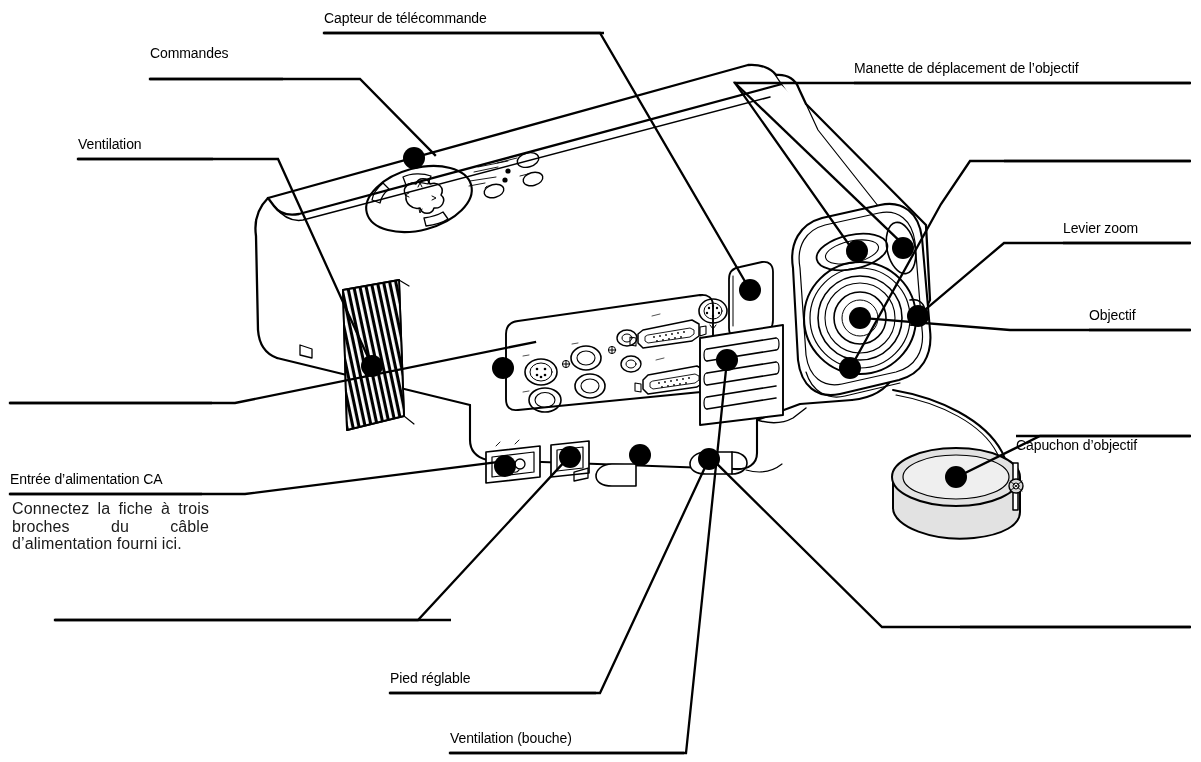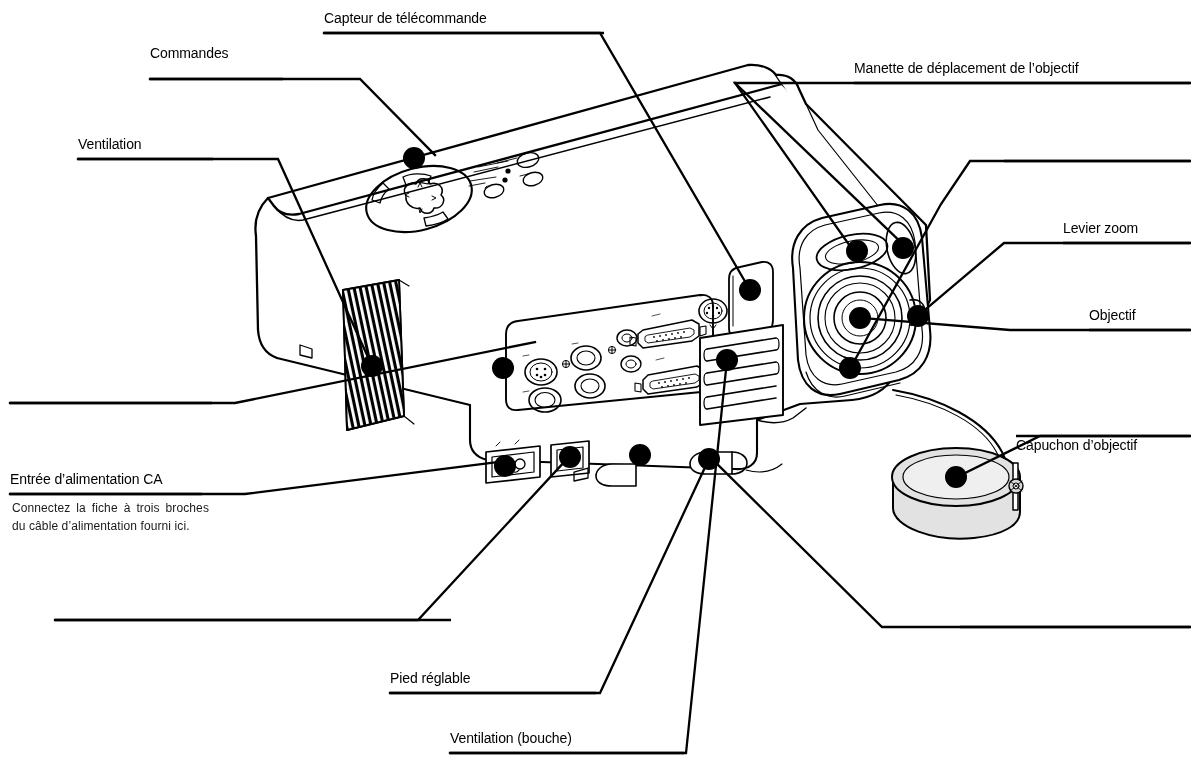--- a/index.html
+++ b/index.html
@@ -12,21 +12,21 @@
   #stage{position:absolute;left:0;top:0;width:1201px;height:762px;}
   svg#art{position:absolute;left:0;top:0;width:1201px;height:762px;display:block;}
 
   .callout{position:absolute;white-space:nowrap;}
   .callout .txt{
     display:block;font-size:14px;line-height:23px;
     letter-spacing:-0.1px;color:#000;
   }
   .sub{
     position:absolute;white-space:normal;
-    font-size:12px;line-height:17.5px;color:#1a1a1a;
+    font-size:16px;line-height:17.5px;color:#1a1a1a;
     letter-spacing:0.1px;
   }
   .sub.justify{text-align:justify;}
 </style>
 </head>
 <body>
 
 <div id="stage">
 
   <svg id="art" viewBox="0 0 1201 762">

